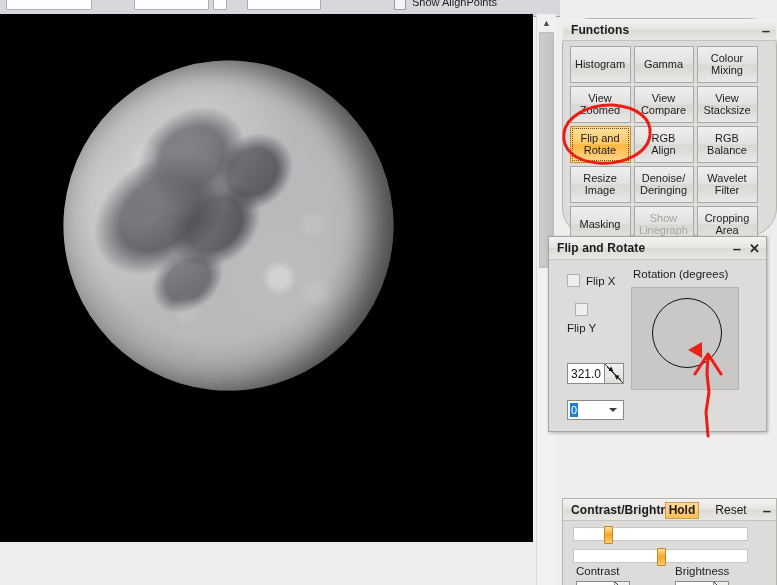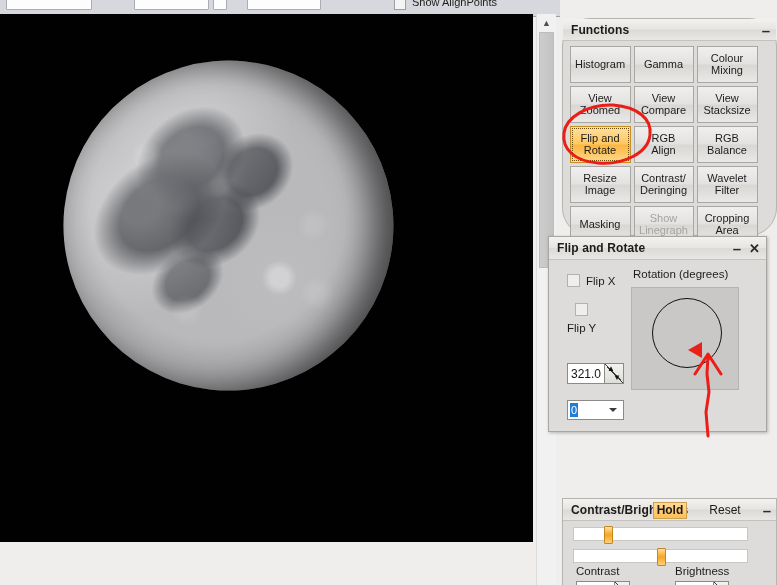--- a/index.html
+++ b/index.html
@@ -366,21 +366,21 @@
         </div>
         <div class="fn-btn">
           <span>RGB</span>
           <span>Balance</span>
         </div>
         <div class="fn-btn">
           <span>Resize</span>
           <span>Image</span>
         </div>
         <div class="fn-btn">
-          <span>Contrast/</span>
+          <span>Denoise/</span>
           <span>Deringing</span>
         </div>
         <div class="fn-btn">
           <span>Wavelet</span>
           <span>Filter</span>
         </div>
         <div class="fn-btn">
           <span>Masking</span>
         </div>
         <div class="fn-btn disabled">
@@ -440,21 +440,21 @@
   </div>
 
   <svg class="ink" style="left:690px;top:340px;width:48px;height:100px;">
     <path class="redline" stroke-width="3" d="M 18,96 L 16,72 L 19,52 L 17,34 L 18,16"></path>
     <path class="redline" stroke-width="3" d="M 5,34 L 18,14 L 31,34"></path>
   </svg>
 
   <div class="panel" id="contrast-panel">
     <div class="panel-head">
       <span class="panel-title">Contrast/Brightness</span>
-      <span class="panel-head-btns" style="right:5px;gap:22px;">
+      <span class="panel-head-btns" style="right:5px;gap:16px;">
         <span class="cb-hold">Hold</span>
         <span class="cb-reset">Reset</span>
         <span class="hdr-min">–</span>
       </span>
     </div>
 
     <div class="slider-track" style="top:28px;">
       <span class="slider-thumb" id="contrast-thumb" style="left: 30px;"></span>
     </div>
     <div class="slider-track" style="top:50px;">

